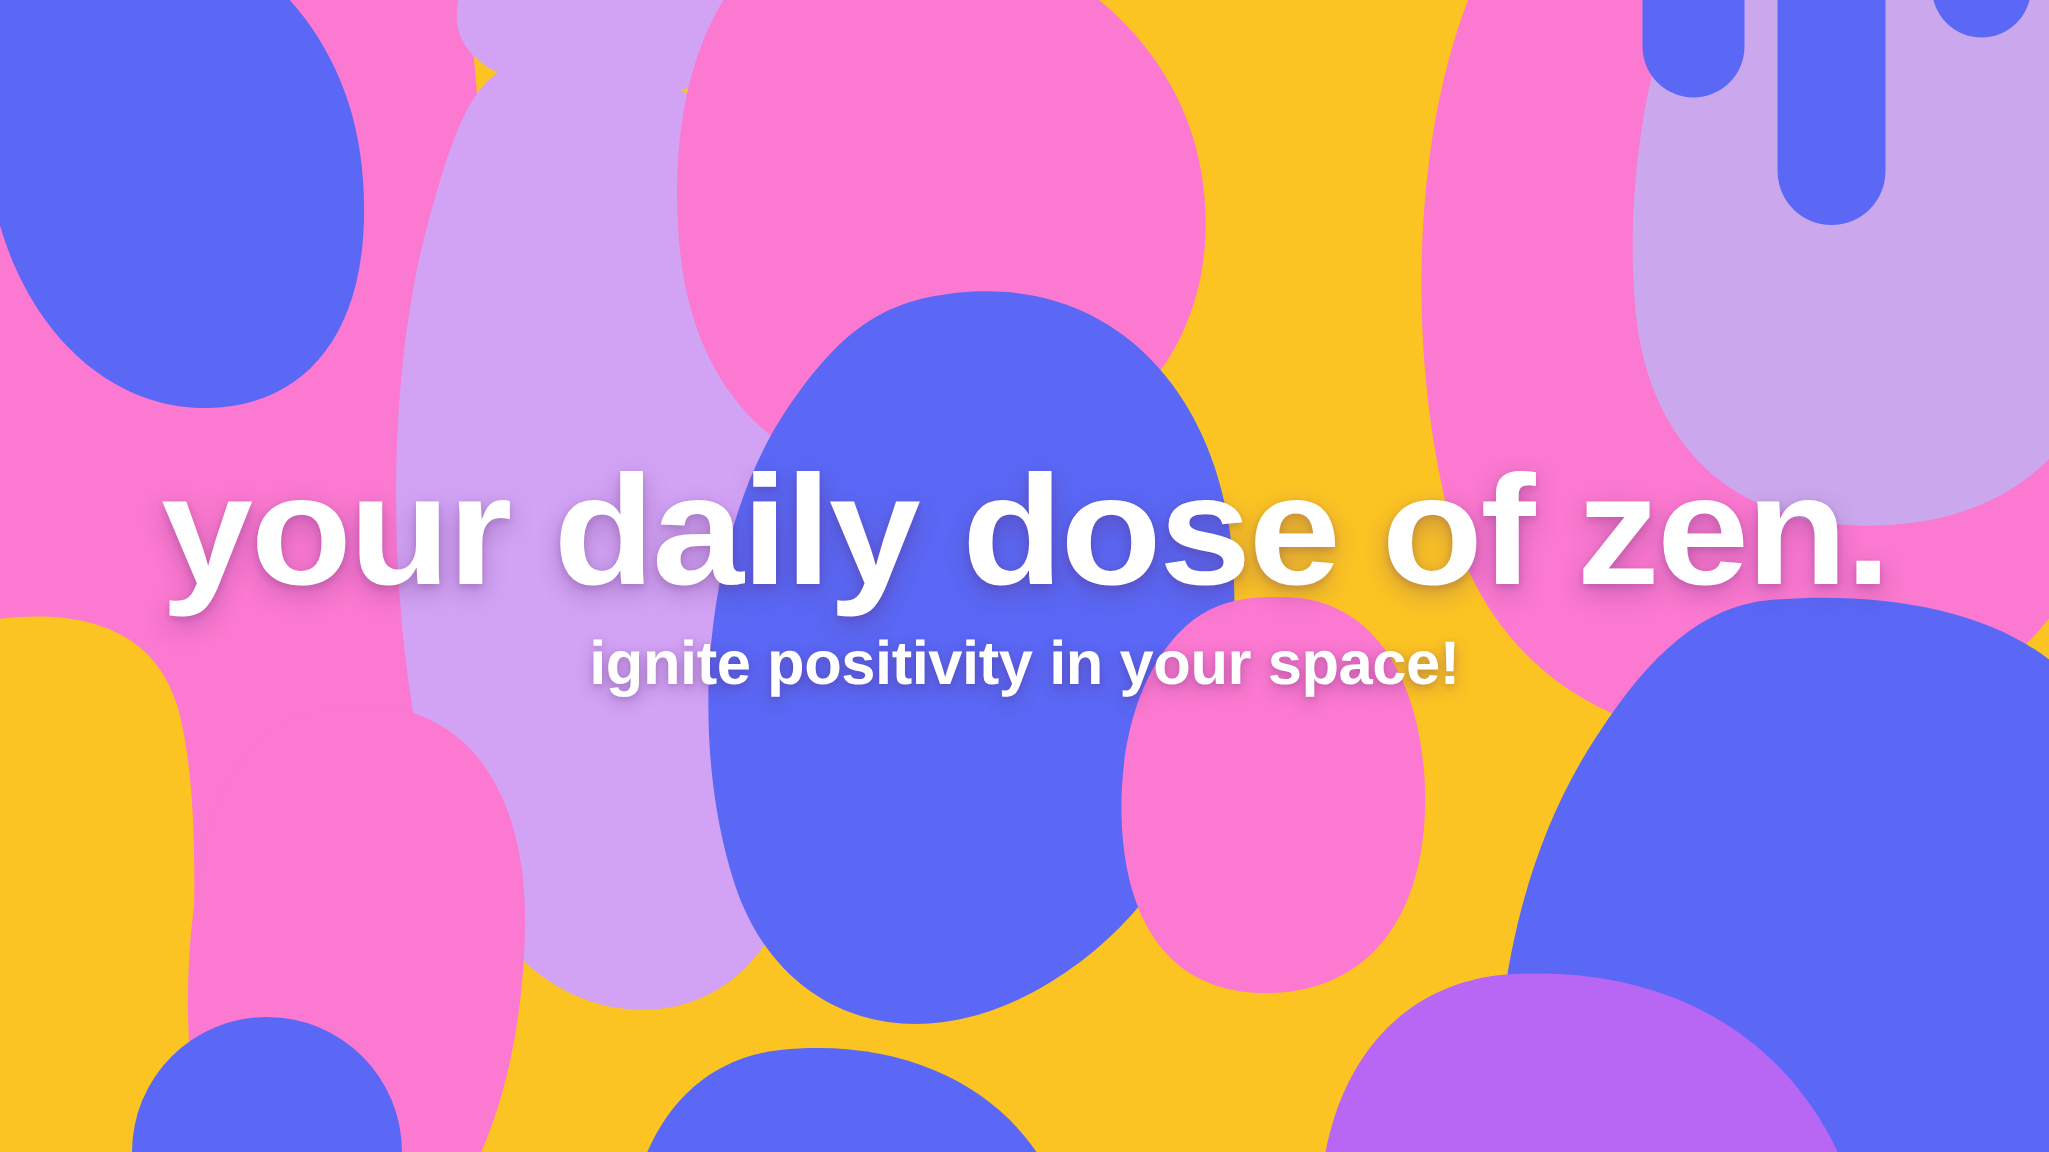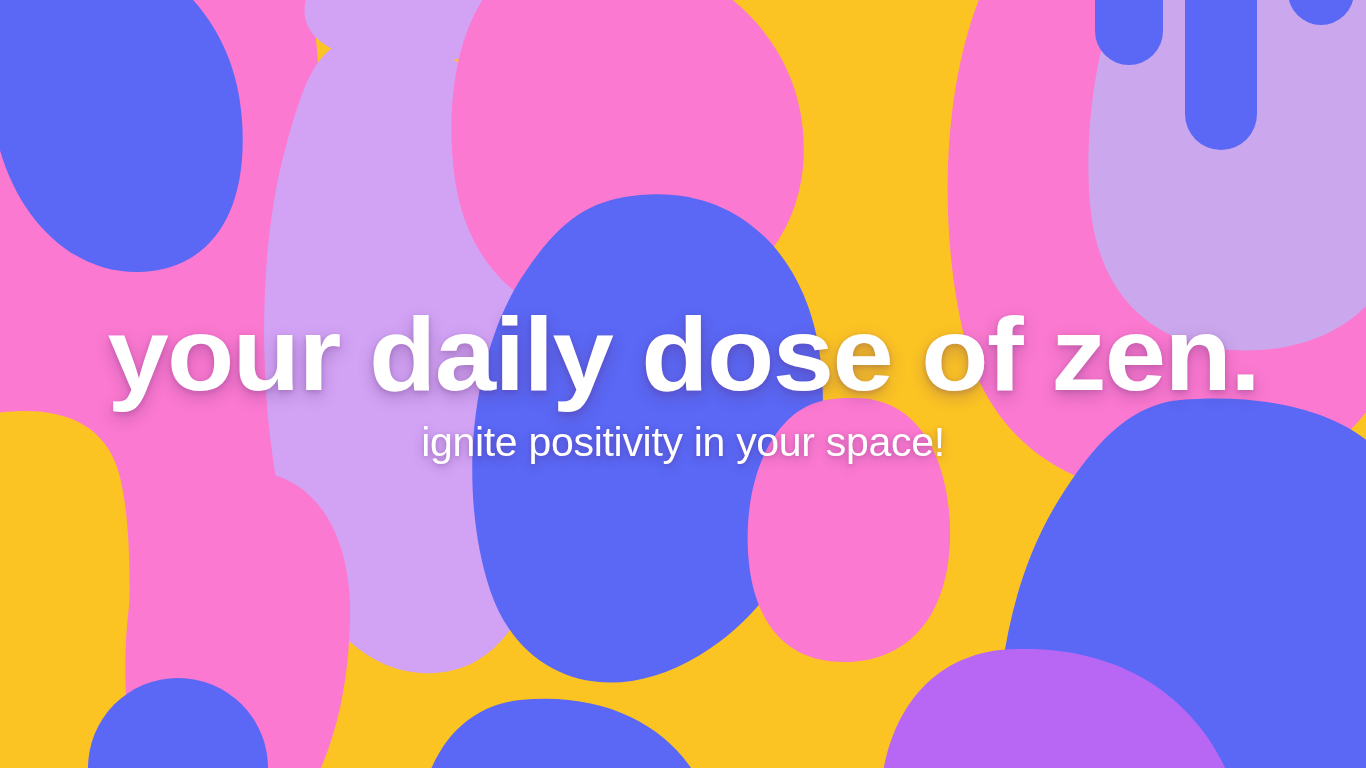--- a/index.html
+++ b/index.html
@@ -51,21 +51,21 @@
     text-shadow: 0 6px 16px rgba(90, 40, 110, 0.30),
                  0 2px 5px rgba(90, 40, 110, 0.22);
     transform: scaleX(1.06);
     transform-origin: center;
   }
 
   .subtitle {
     margin: 14px 0 0 0;
     color: #ffffff;
     font-family: "Liberation Sans", sans-serif;
-    font-weight: 400;
+    font-weight: 700;
     font-size: 41px;
     line-height: 1.1;
     letter-spacing: -0.3px;
     text-align: center;
     white-space: nowrap;
     text-shadow: 0 4px 11px rgba(90, 40, 110, 0.30),
                  0 1px 4px rgba(90, 40, 110, 0.22);
     transform: scaleX(1.0);
     transform-origin: center;
   }

